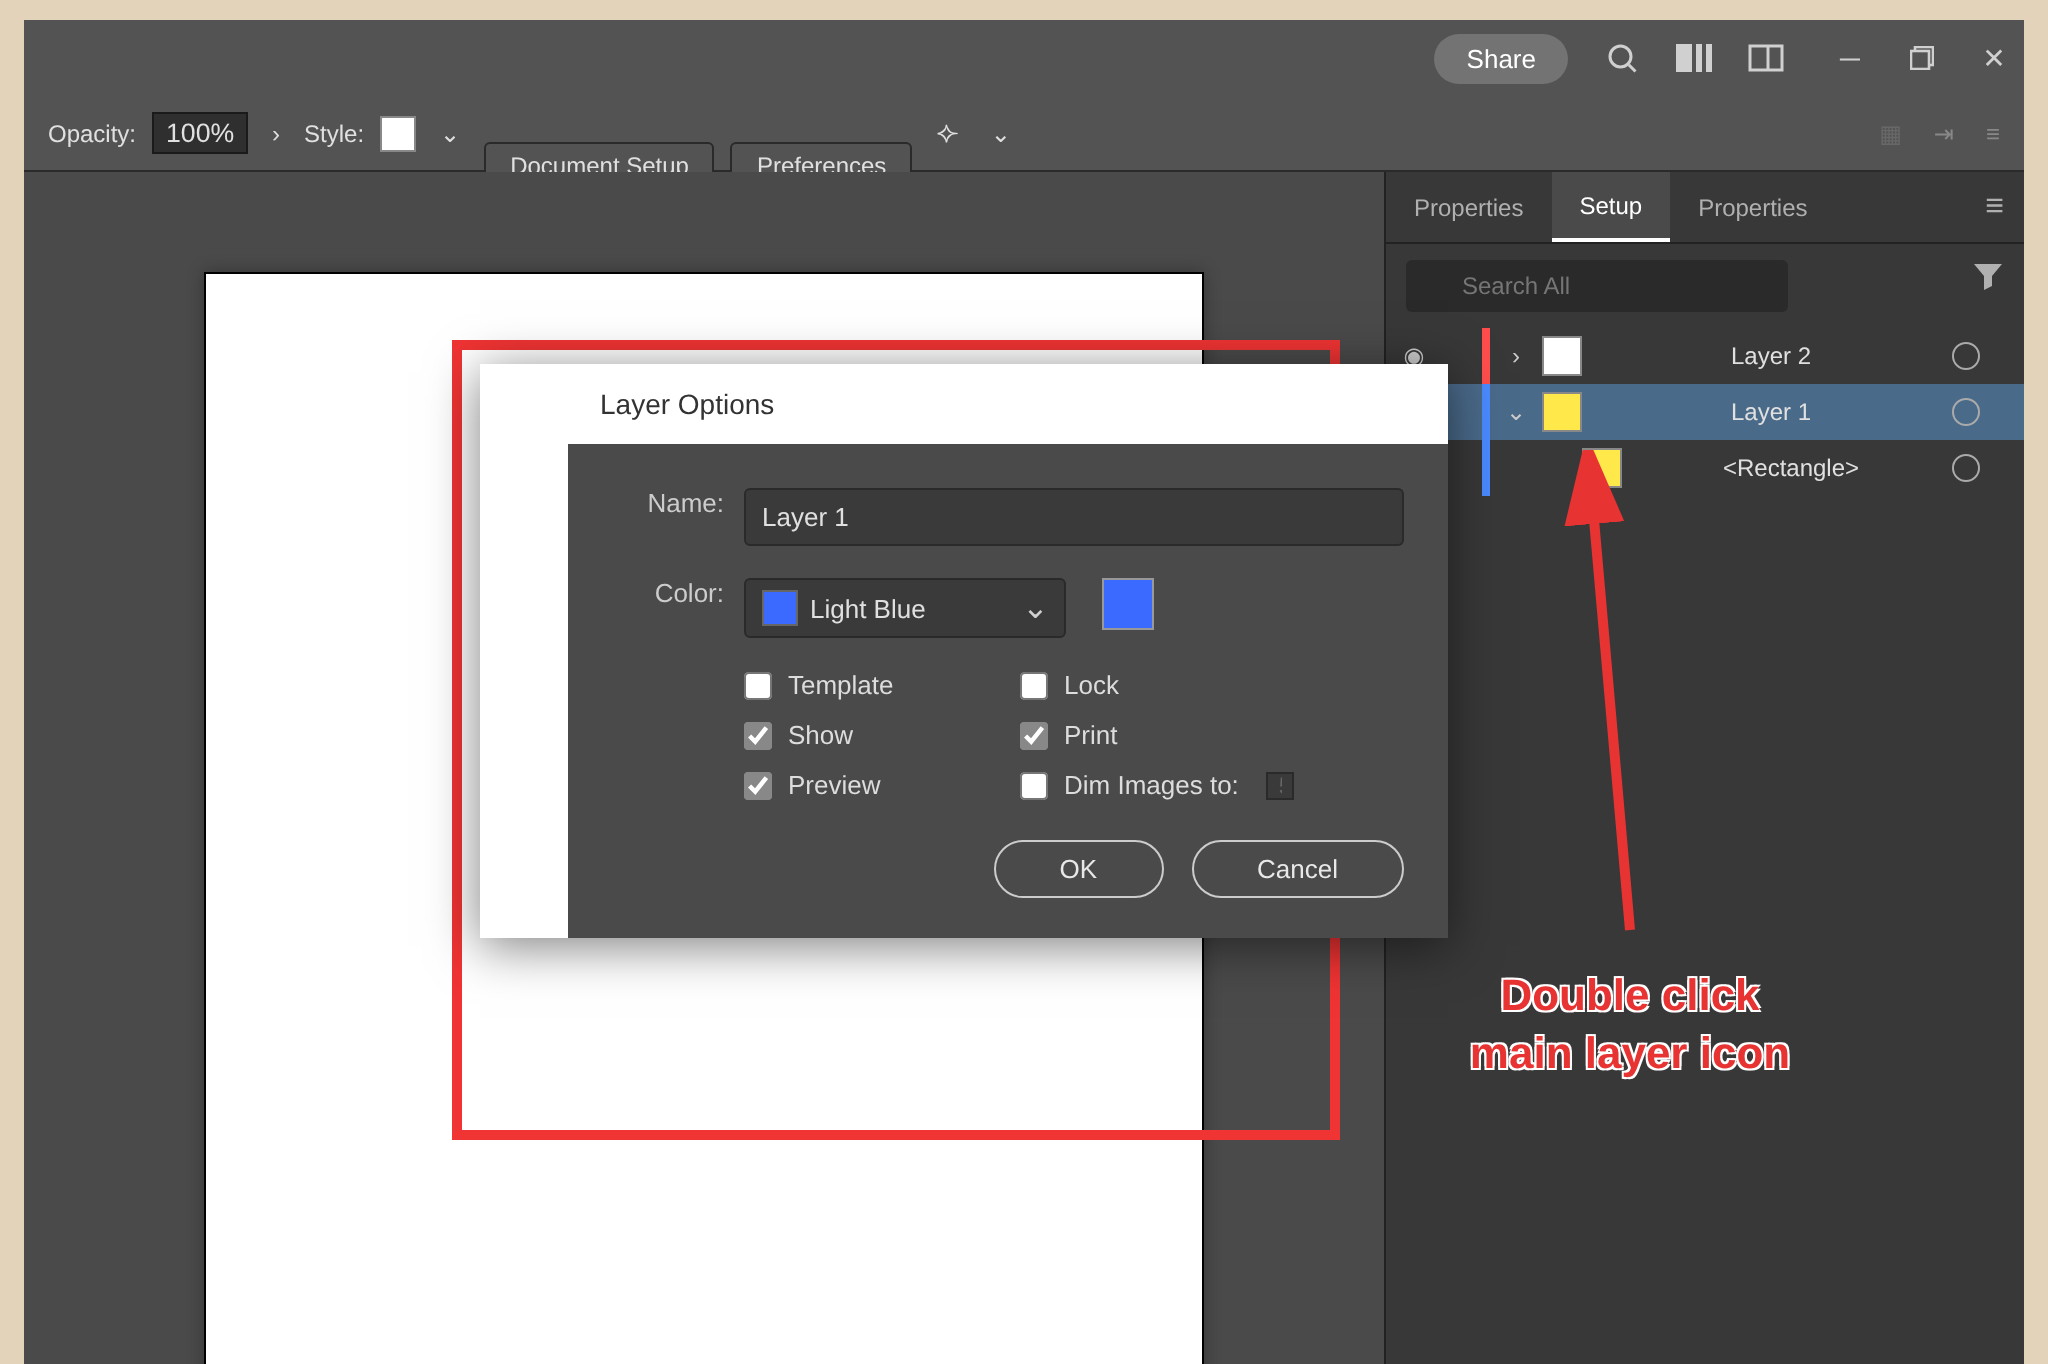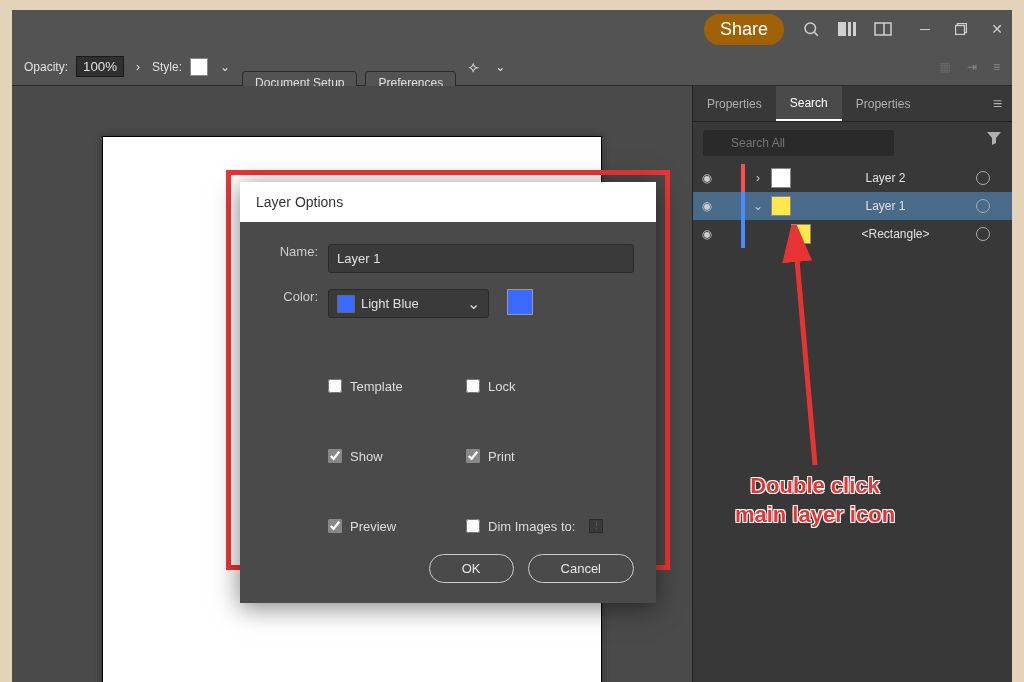--- a/index.html
+++ b/index.html
@@ -1,19 +1,19 @@
 <!DOCTYPE html>
 <html><head>
 <meta charset="utf-8">
 <style>
 * { margin: 0; padding: 0; box-sizing: border-box; font-family: -apple-system, BlinkMacSystemFont, "Segoe UI", sans-serif; }
 body { background: #e3d3bb; width: 1024px; height: 682px; overflow: hidden; position: relative; }
 .app { position: absolute; top: 10px; left: 12px; right: 12px; bottom: 0; background: #535353; display: flex; flex-direction: column; }
 .titlebar { height: 38px; background: #535353; display: flex; align-items: center; justify-content: flex-end; padding: 0 8px; gap: 18px; }
-.share-btn { background: #a16207; color: #fff; border: none; border-radius: 16px; padding: 5px 16px; font-size: 18px; cursor: pointer; }
+.share-btn { background: #737373; color: #fff; border: none; border-radius: 16px; padding: 5px 16px; font-size: 13px; cursor: pointer; }
 .titlebar-icon { width: 18px; height: 18px; color: #d0d0d0; cursor: pointer; display: flex; align-items: center; justify-content: center; }
 .win-controls { display: flex; gap: 22px; margin-left: 8px; }
 .win-btn { width: 14px; height: 14px; color: #d0d0d0; cursor: pointer; font-size: 14px; display: flex; align-items: center; justify-content: center; }
 .control-bar { height: 38px; background: #535353; border-bottom: 1px solid #2a2a2a; display: flex; align-items: center; padding: 0 12px; gap: 8px; color: #e0e0e0; font-size: 12px; }
 .control-bar .label { color: #e0e0e0; }
 .opacity-val { background: #2f2f2f; border: 1px solid #1a1a1a; padding: 2px 6px; width: 48px; color: #e0e0e0; }
 .chev { cursor: pointer; color: #e0e0e0; padding: 0 4px; }
 .style-swatch { width: 18px; height: 18px; background: #fff; border: 1px solid #888; }
 .doc-btn { background: #535353; border: 1px solid #2a2a2a; color: #e0e0e0; padding: 4px 12px; font-size: 12px; border-radius: 3px; cursor: pointer; margin-top: 32px; }
 .control-spacer { flex: 1; }
@@ -40,32 +40,32 @@
 .expand { width: 14px; text-align: center; cursor: pointer; color: #ccc; }
 .indent { width: 14px; }
 .color-strip { width: 4px; align-self: stretch; }
 .layer-thumb { width: 20px; height: 20px; border: 1px solid #888; background: #fff; }
 .layer-name { flex: 1; padding-left: 4px; text-align: center; }
 .layer-target { width: 14px; height: 14px; border: 1px solid #aaa; border-radius: 50%; cursor: pointer; }
 .layer-indicator { width: 8px; }
 
 
 .dialog-highlight { position: absolute; top: 170px; left: 226px; width: 444px; height: 400px; border: 5px solid #f03333; z-index: 5; pointer-events: none; }
-.dialog { position: absolute; top: 182px; left: 240px; width: 416px; background: #fff; box-shadow: 0 4px 24px rgba(0,0,0,0.5); z-index: 6; }
+.dialog { position: absolute; top: 182px; left: 240px; width: 484px; background: #fff; box-shadow: 0 4px 24px rgba(0,0,0,0.5); z-index: 6; padding-left: 44px; }
 .dialog-title { height: 40px; display: flex; align-items: center; padding: 0 16px; font-size: 14px; color: #333; background: #fff; }
 .dialog-body { background: #4a4a4a; padding: 22px 22px 20px; color: #d0d0d0; }
 .dlg-row { display: flex; align-items: flex-start; margin-bottom: 16px; gap: 10px; }
 .dlg-label { width: 56px; text-align: right; font-size: 13px; color: #ccc; }
 .dlg-input { flex: 1; background: #3a3a3a; border: 1px solid #2a2a2a; color: #e0e0e0; padding: 6px 8px; font-size: 13px; border-radius: 3px; }
 .color-swatch-sm { width: 18px; height: 18px; background: #3a6aff; border: 1px solid #666; }
 .color-select { display: flex; align-items: center; gap: 6px; background: #3a3a3a; border: 1px solid #2a2a2a; padding: 4px 8px; border-radius: 3px; cursor: pointer; }
 .color-select .sel-text { flex: 1; font-size: 13px; color: #e0e0e0; min-width: 100px; }
 .preview-swatch { width: 26px; height: 26px; background: #3a6aff; border: 1px solid #999; margin-left: 8px; }
 .checks { display: grid; grid-template-columns: 130px 180px; gap: 10px 8px; margin-left: 66px; margin-bottom: 20px; }
-.check { display: flex; gap: 8px; font-size: 13px; color: #ddd; margin-top: 45px; }
+.check { display: flex; align-items: center; gap: 8px; font-size: 13px; color: #ddd; }
 .check input { width: 14px; height: 14px; accent-color: #888; }
 .dim-input { width: 42px; background: #3a3a3a; border: 1px solid #2a2a2a; color: #666; padding: 3px 5px; font-size: 12px; margin-left: 6px; }
 .dlg-buttons { display: flex; justify-content: flex-end; gap: 14px; }
 .dlg-btn { background: transparent; border: 1.5px solid #ccc; color: #e8e8e8; padding: 6px 32px; border-radius: 16px; font-size: 13px; cursor: pointer; }
 
 .annotation { position: absolute; z-index: 10; color: #e83333; font-weight: bold; font-size: 22px; text-align: center; text-shadow: -1px -1px 0 #fff, 1px -1px 0 #fff, -1px 1px 0 #fff, 1px 1px 0 #fff; line-height: 1.3; }
 .annot-arrow { position: absolute; z-index: 10; pointer-events: none; }
 </style>
 </head>
 <body>
@@ -128,21 +128,21 @@
     <div class="canvas-area">
       <div class="canvas"></div>
     </div>
 
     <div class="right-panels">
       <div class="panel-tabs">
         <div class="tab">
             <span>Properties</span>
           </div>
         <div class="tab active">
-            <span>Search</span>
+            <span>Setup</span>
           </div>
         <div class="tab">
             <span>Properties</span>
           </div>
         <div class="tab-spacer"></div>
         <div class="hamburger">≡</div>
       </div>
       <div class="search-row">
         <div class="search-wrap">
           <span class="mag">🔍</span>
@@ -243,16 +243,16 @@
 </div>
 
 <svg class="annot-arrow" style="left:775px; top:225px;" width="60" height="250">
   <defs>
       <marker id="ah" markerWidth="10" markerHeight="10" refX="5" refY="3" orient="auto">
         <path d="M0,0 L0,6 L9,3 z" fill="#e83333"></path>
       </marker>
     </defs>
   <line x1="40" y1="240" x2="20" y2="12" stroke="#e83333" stroke-width="5" marker-end="url(#ah)"></line>
 </svg>
-<div class="annotation" style="left:700px; top:472px; width:230px;">
+<div class="annotation" style="left:700px; top:484px; width:230px;">
   <div>Double click</div>
   <div>main layer icon</div>
 </div>
 
 </body></html>

